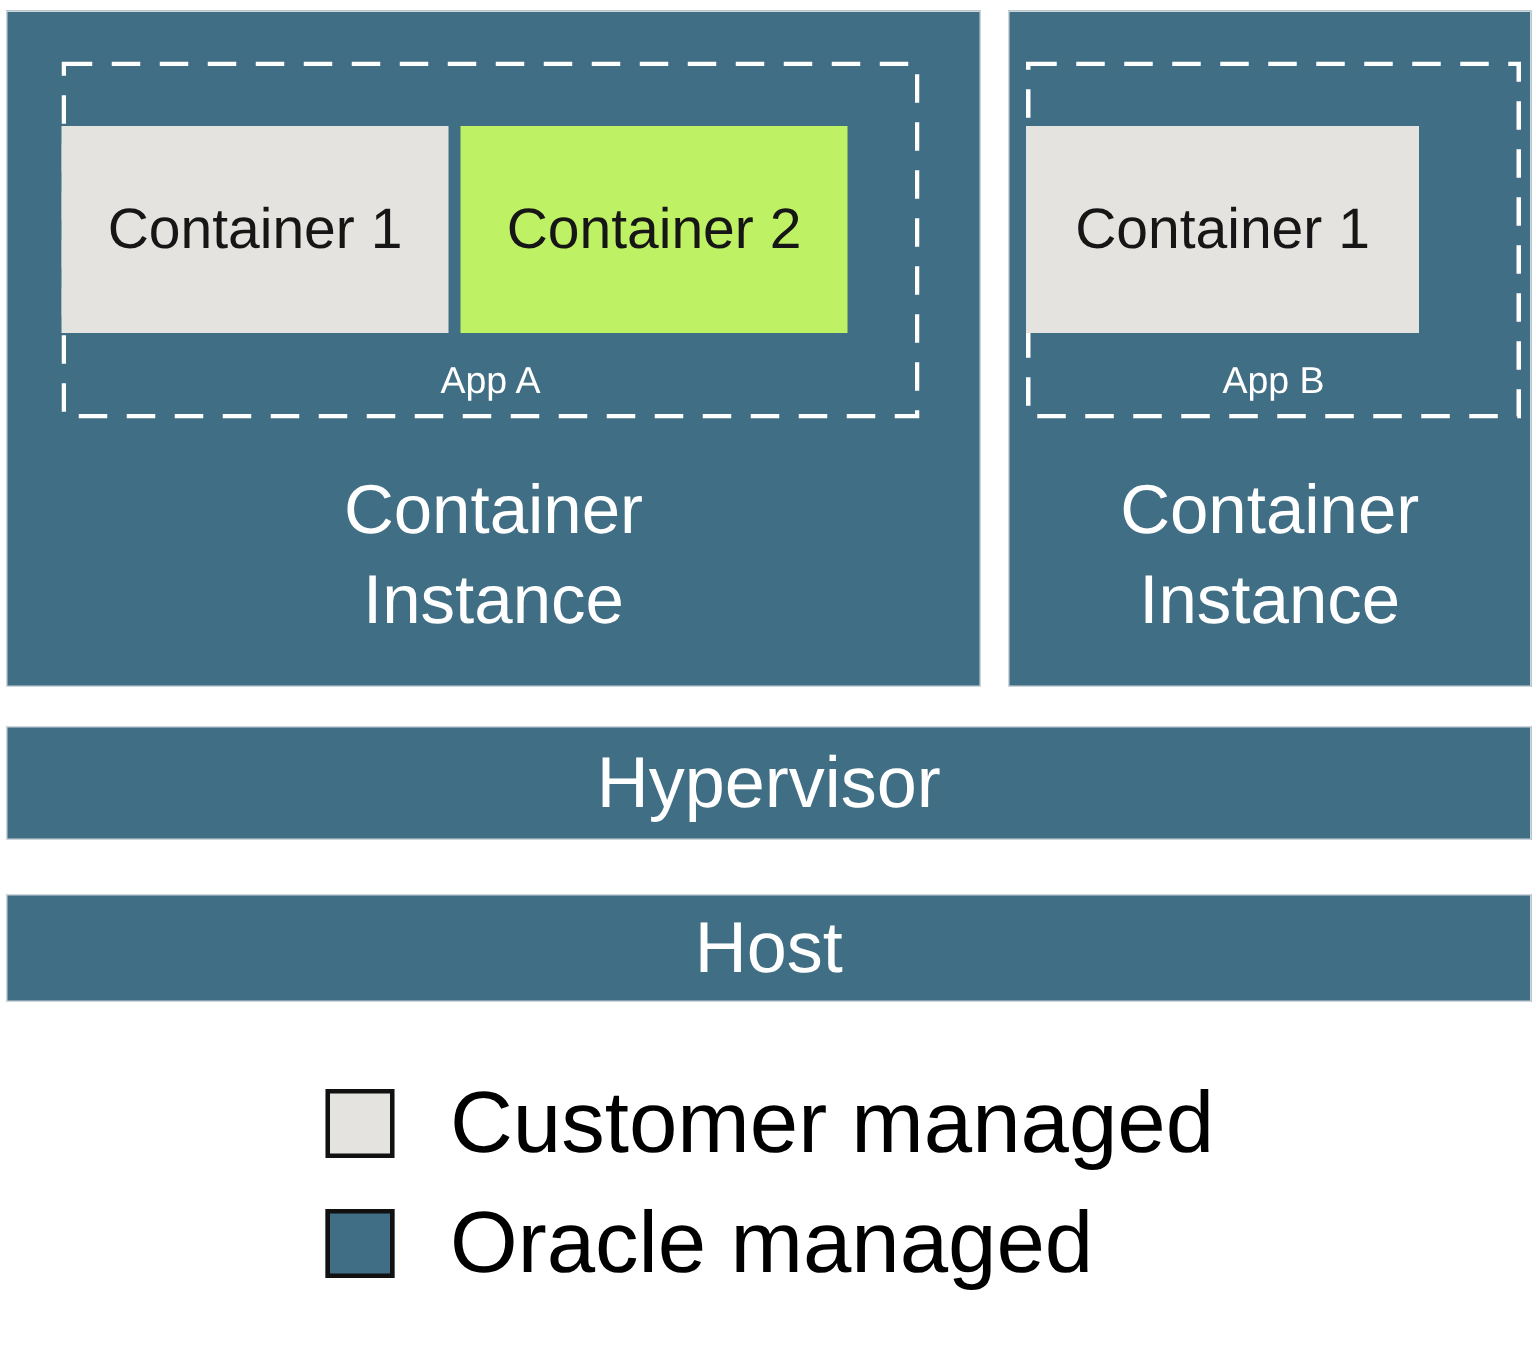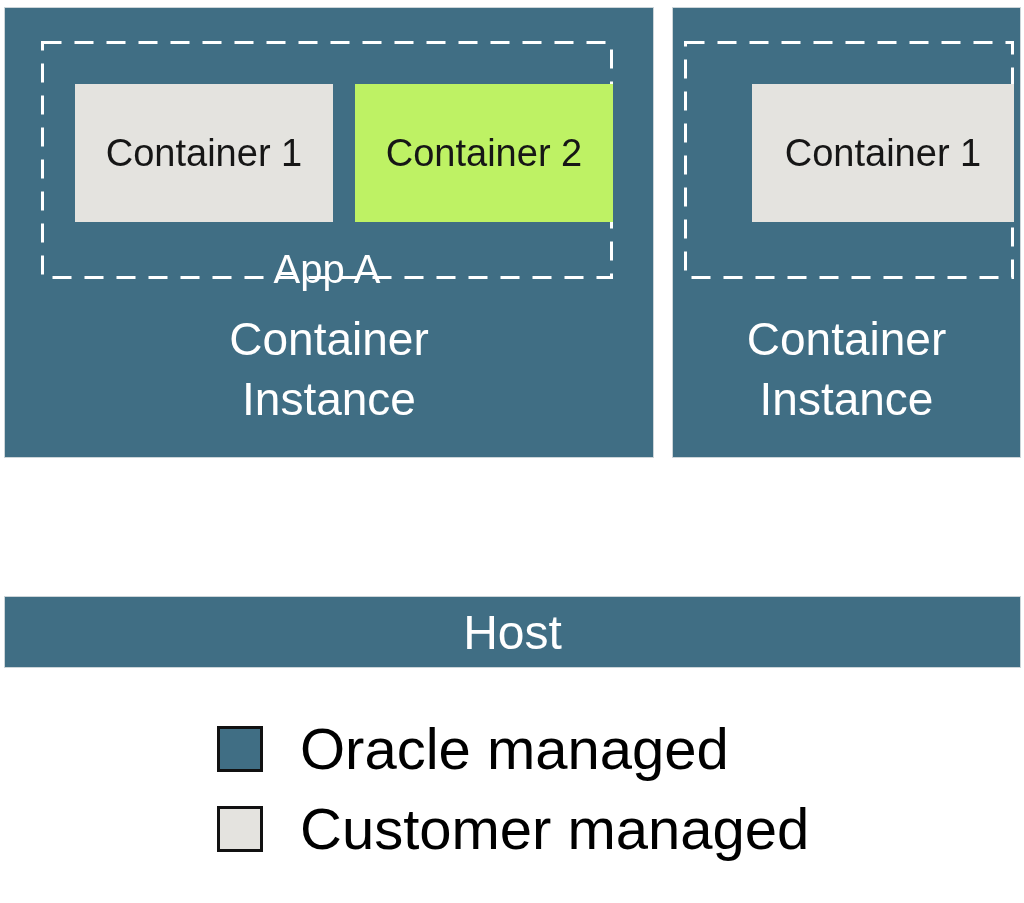--- a/index.html
+++ b/index.html
@@ -20,33 +20,33 @@
   .panel-b { left:672px; width:349px; }
 
   
   .app-region { position:absolute; top:33px; }
   .panel-a .app-region { left:36px; width:572px; height:238px; }
   .panel-b .app-region { left:11px; width:330px; height:238px; }
   .dash-svg { position:absolute; inset:0; width:100%; height:100%; display:block; }
 
   .box-row {
     position:absolute; top:43px; left:0; right:0;
-    display:flex; justify-content:flex-end; gap:22px;
+    display:flex; justify-content:flex-start; gap:8px;
   }
   .container-box {
     background:#E4E3DF; height:138px;
     display:flex; align-items:center; justify-content:center;
     font-size:38px; color:#161616; white-space:nowrap;
   }
   .panel-a .container-box { width:258px; }
   .panel-b .container-box { width:262px; }
 
   .app-label {
-    position:absolute; top:206px; left:0; right:0;
-    text-align:center; color:#ffffff; font-size:40px; line-height:44px;
+    position:absolute; top:191px; left:0; right:0;
+    text-align:center; color:#ffffff; font-size:25px; line-height:44px;
   }
 
   .instance-label {
     position:absolute; top:301px; left:50%; transform:translateX(-50%);
     width:300px; text-align:center;
     color:#ffffff; font-size:46px; line-height:60px;
   }
 
   
   .bar {
@@ -83,31 +83,33 @@
   </div>
 
   <div class="panel panel-b teal-block" style="background-color: rgb(64, 110, 132);">
     <div class="app-region">
       <svg class="dash-svg" width="330" height="238" viewBox="0 0 330 238" preserveAspectRatio="none">
         <rect x="1.5" y="1.5" width="327" height="235" fill="none" stroke="#FFFFFF" stroke-width="3" stroke-dasharray="19 13"></rect>
       </svg>
       <div class="box-row">
         <div class="container-box" style="background-color: rgb(228, 227, 223);">Container 1</div>
       </div>
+      <div class="app-label">App B</div>
     </div>
     <div class="instance-label">Container Instance</div>
   </div>
 
+  <div class="bar bar-hypervisor teal-block" style="background-color: rgb(64, 110, 132);">Hypervisor</div>
 
   <div class="bar bar-host teal-block" style="background-color: rgb(64, 110, 132);">Host</div>
 
   <div class="legend">
     <div class="legend-row">
+      <span class="swatch" style="background-color: rgb(228, 227, 223);"></span>
+      <span class="legend-label">Customer managed</span>
+    </div>
+    <div class="legend-row">
       <span class="swatch" style="background-color: rgb(64, 110, 132);"></span>
       <span class="legend-label">Oracle managed</span>
-    </div>
-    <div class="legend-row">
-      <span class="swatch" style="background-color: rgb(228, 227, 223);"></span>
-      <span class="legend-label">Customer managed</span>
     </div>
   </div>
 
 </div>
 
 </body></html>

